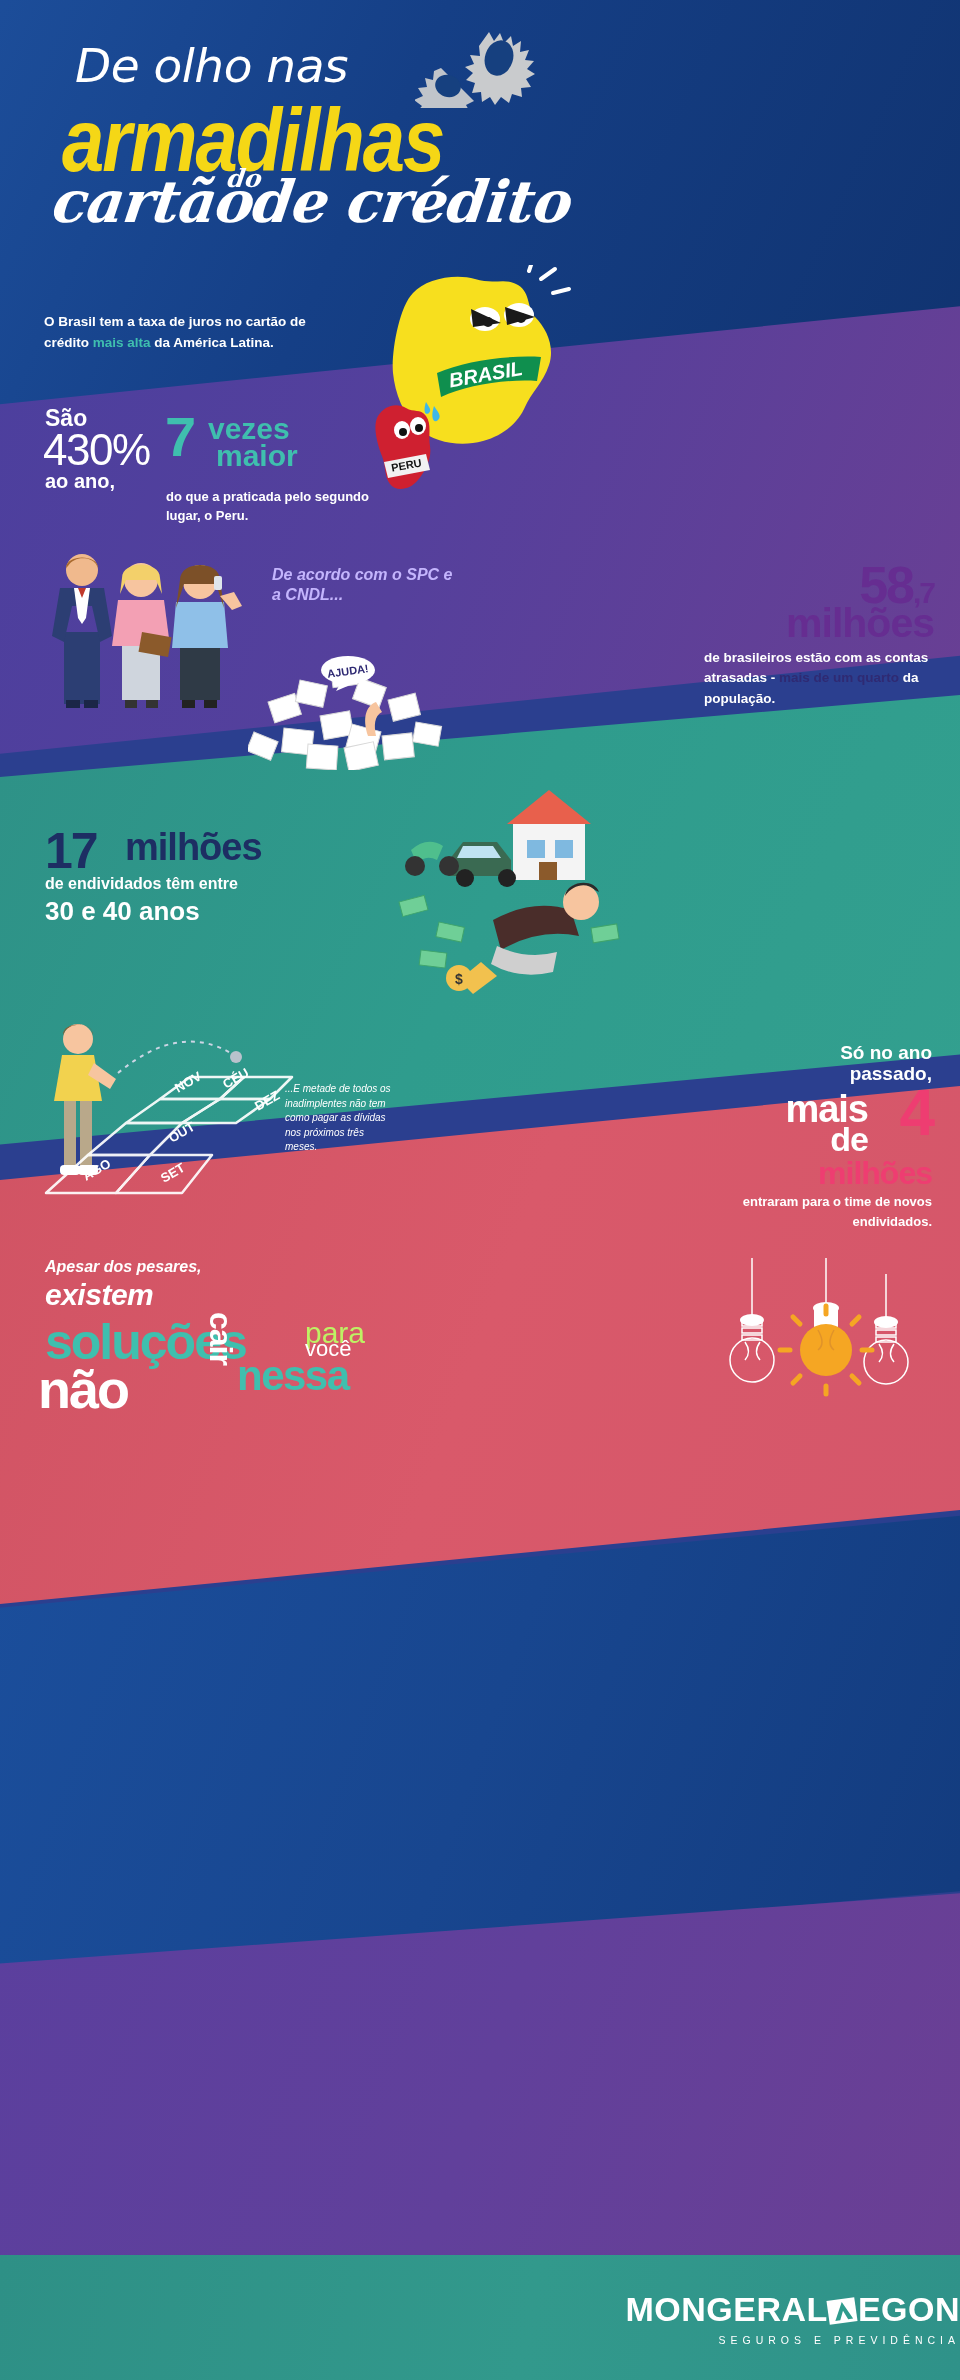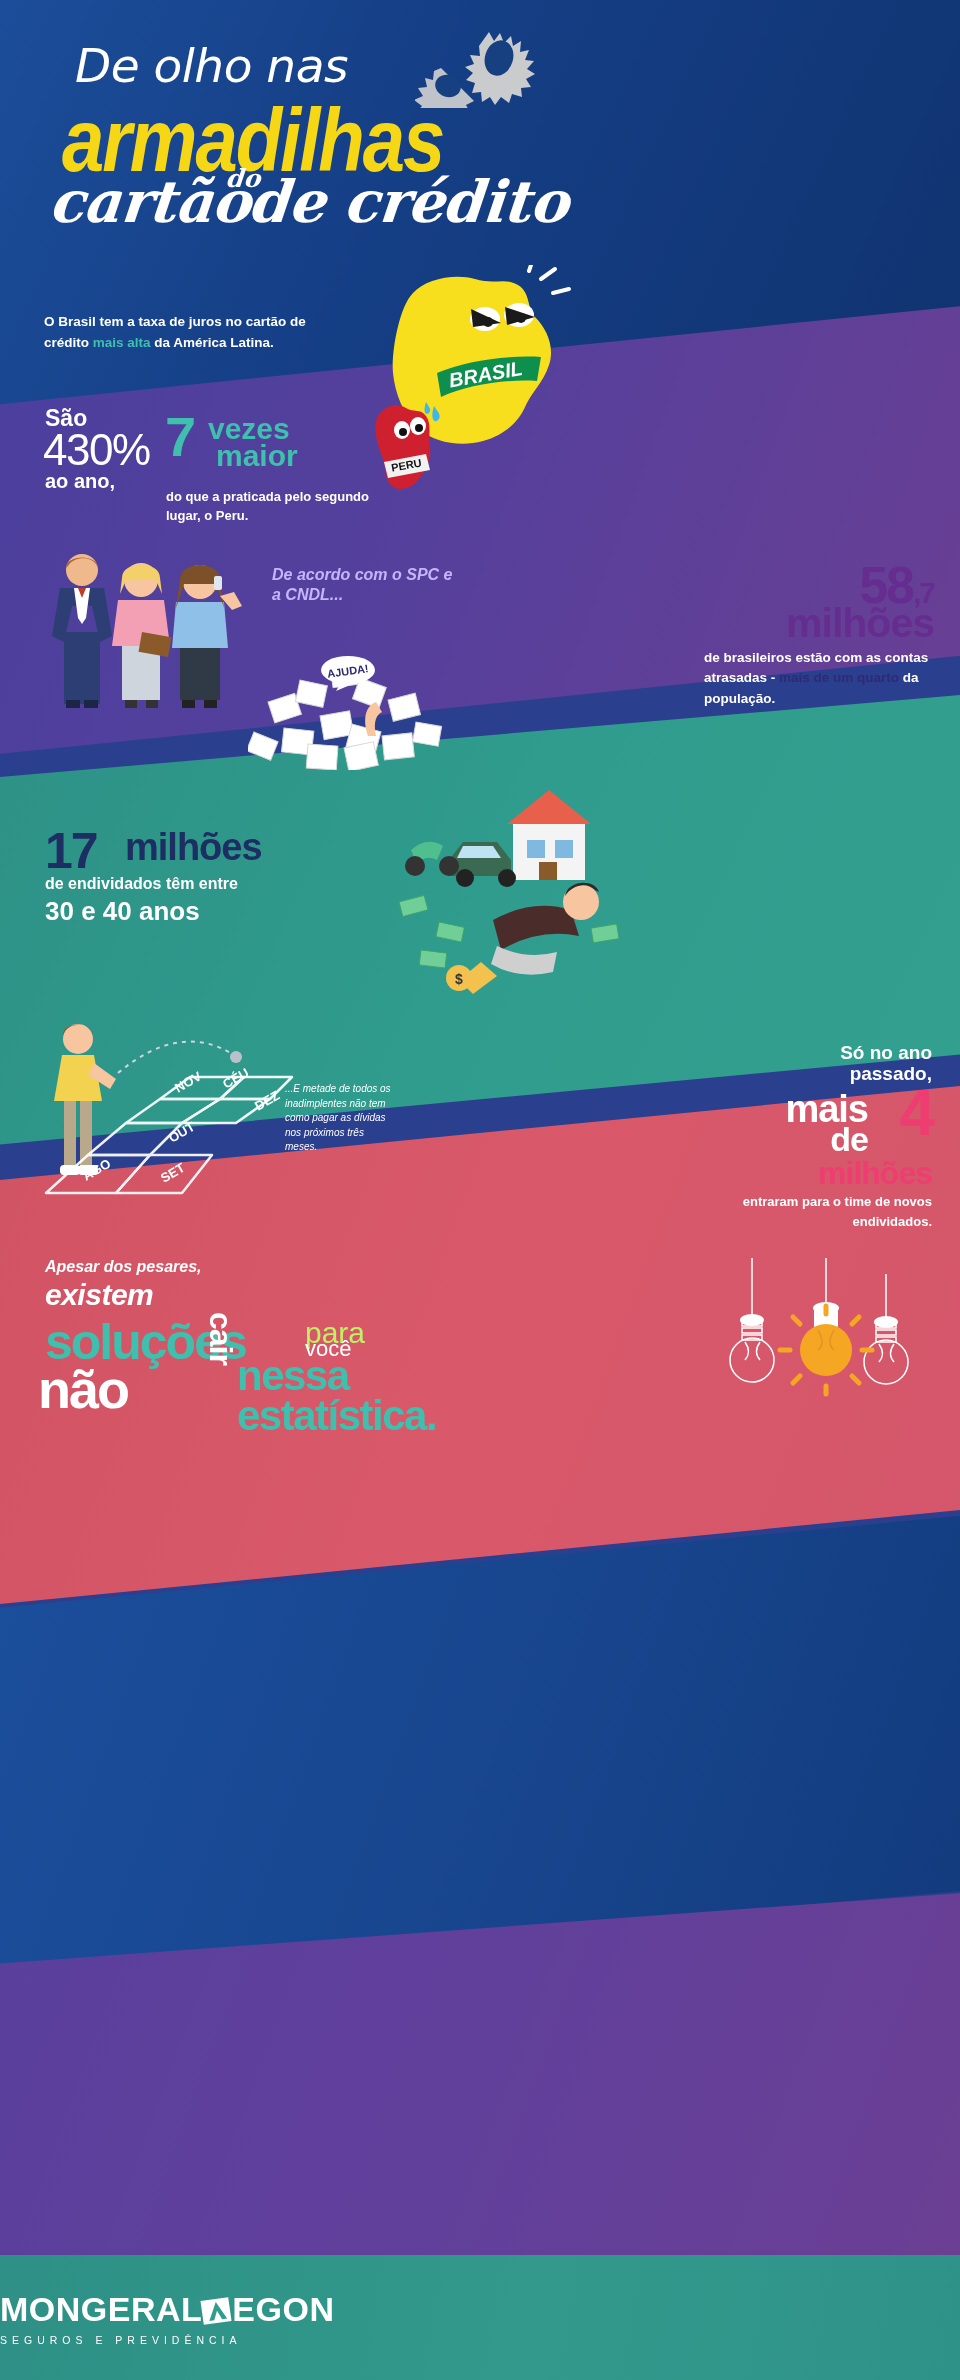--- a/index.html
+++ b/index.html
@@ -166,21 +166,21 @@
   #s6-voce   { left:305px; top:1338px; font-size:22px; color:#fff; line-height:1.0; }
   #s6-nao    { left:38px; top:1358px; font-size:54px; font-weight:bold; color:#fff; letter-spacing:-2px; }
   #s6-cair   { left:202px; top:1312px; font-size:32px; font-weight:bold; color:#fff;
                writing-mode:vertical-rl; letter-spacing:-1px; }
   #s6-nessa  { left:237px; top:1352px; font-size:42px; font-weight:bold; color:#3fbfae; letter-spacing:-1.5px; }
   #s6-estat  { left:237px; top:1392px; font-size:42px; font-weight:bold; color:#3fbfae; letter-spacing:-1.5px; }
 
   #bulbs { right:25px; top:1258px; width:215px; height:145px; }
 
   
-  #logo-wrap { left:0; top:2290px; width:960px; text-align:left; }
+  #logo-wrap { left:0; top:2290px; width:960px; text-align:right; }
   #logo-main { font-size:34px; font-weight:bold; color:#fff; letter-spacing:0.5px;
                display:inline-flex; align-items:center; }
   #logo-mark { display:inline-block; width:34px; height:30px; margin:0 -2px;
                position:relative; }
   #logo-sub  { margin-top:5px; font-size:10.5px; letter-spacing:5px; color:#fff; }
 </style>
 </head>
 <body>
 
 <div id="page">
@@ -429,21 +429,20 @@
   </svg>
 
   <div class="abs" id="s6-apesar">Apesar dos pesares,</div>
   <div class="abs" id="s6-existem">existem</div>
   <div class="abs" id="s6-sol">soluções</div>
   <div class="abs" id="s6-para">para</div>
   <div class="abs" id="s6-voce">você</div>
   <div class="abs" id="s6-nao">não</div>
   <div class="abs" id="s6-cair">cair</div>
   <div class="abs" id="s6-nessa">nessa</div>
-  <div class="abs" id="s6-estat">estatística.</div>
 
   <svg class="abs" id="bulbs" viewBox="0 0 215 145">
     <g stroke="#ffffff" stroke-width="1.5" fill="none">
       <path d="M32 0 V60"></path>
         <path d="M106 0 V44"></path>
         <path d="M166 16 V62"></path>
       <circle cx="32" cy="102" r="22"></circle>
       <circle cx="166" cy="104" r="22"></circle>
       <path d="M22 62 h20 v6 h-20 z M22 70 h20 v5 h-20 z M22 77 h20 v5 h-20 z"></path>
       <path d="M156 64 h20 v6 h-20 z M156 72 h20 v5 h-20 z M156 79 h20 v5 h-20 z"></path>

